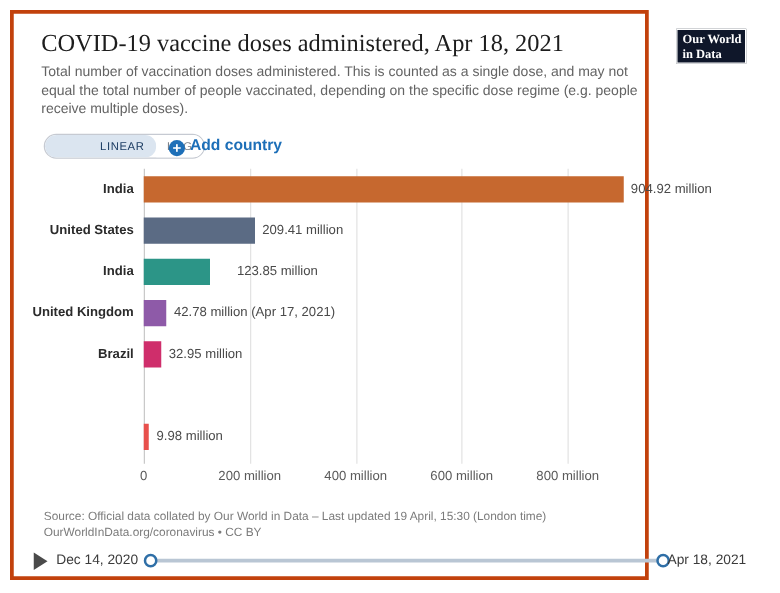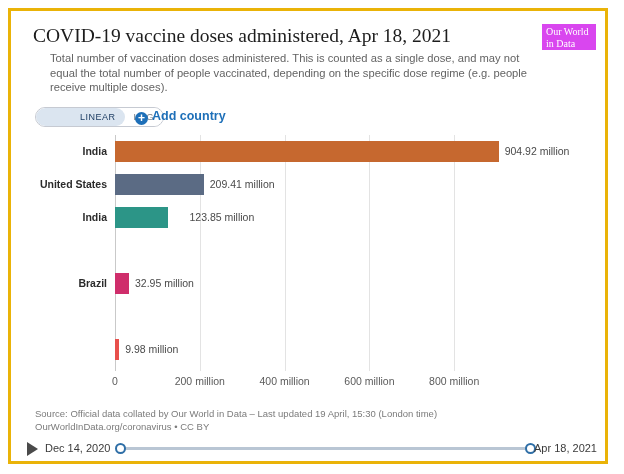--- a/index.html
+++ b/index.html
@@ -10,23 +10,23 @@
   body {
     width: 624px;
     height: 474px;
     font-family: "Liberation Sans", sans-serif;
     overflow: hidden;
   }
   #frame {
     position: absolute;
     left: 8px;
     top: 8px;
-    width: 600px;
+    width: 511px;
     height: 456px;
-    border: 3px solid #eab308;
+    border: 3px solid #c2410c;
     background: #ffffff;
     box-sizing: border-box;
   }
   #inner {
     position: absolute;
     left: 0; top: 0;
     width: 600px;
     height: 450px;
   }
 
@@ -41,36 +41,35 @@
     white-space: nowrap;
   }
   #subtitle {
     position: absolute;
     left: 22px;
     top: 40px;
     width: 490px;
     font-size: 11.2px;
     line-height: 14.5px;
     color: #636363;
-    margin-left: 17px;
   }
 
   
   #logo {
     position: absolute;
     right: 14px;
     top: 12px;
     width: 56px;
     height: 28px;
-    background: #d946ef;
+    background: #0f172a;
     border: 1px solid #ffffff;
     box-sizing: border-box;
     color: #ffffff;
     font-family: "Liberation Serif", serif;
-    font-weight: normal;
+    font-weight: bold;
     font-size: 10px;
     line-height: 11.5px;
     padding: 2px 0 0 4px;
     box-sizing: border-box;
   }
   #logo .l2 { display:block; }
 
   
   #controls {
     position: absolute;
@@ -309,20 +308,25 @@
         <div class="row" style="top: 33px;">
           <div class="row-label">United States</div>
           <div class="bar" style="width: 88.7898px; background: rgb(91, 107, 132);"></div>
           <div class="bar-value" style="left: 198.79px;">209.41 million</div>
         </div>
         <div class="row" style="top: 66px;">
           <div class="row-label">India</div>
           <div class="bar" style="width: 52.5124px; background: rgb(44, 149, 135);"></div>
           <div class="bar-value" style="left: 162.512px; margin-left: 16px;">123.85 million</div>
         </div>
+        <div class="row" style="top: 99px;">
+          <div class="row-label">United Kingdom</div>
+          <div class="bar" style="width: 18.1387px; background: rgb(142, 90, 168);"></div>
+          <div class="bar-value" style="left: 128.139px;">42.78 million (Apr 17, 2021)</div>
+        </div>
         <div class="row" style="top: 132px;">
           <div class="row-label">Brazil</div>
           <div class="bar" style="width: 13.9708px; background: rgb(207, 46, 107);"></div>
           <div class="bar-value" style="left: 123.971px;">32.95 million</div>
         </div>
         <div class="row" style="top: 198px;">
           <div class="bar" style="width: 4.23152px; background: rgb(232, 80, 76);"></div>
           <div class="bar-value" style="left: 114.232px;">9.98 million</div>
         </div>
         <div class="tick" style="left: 104px;">0</div>

